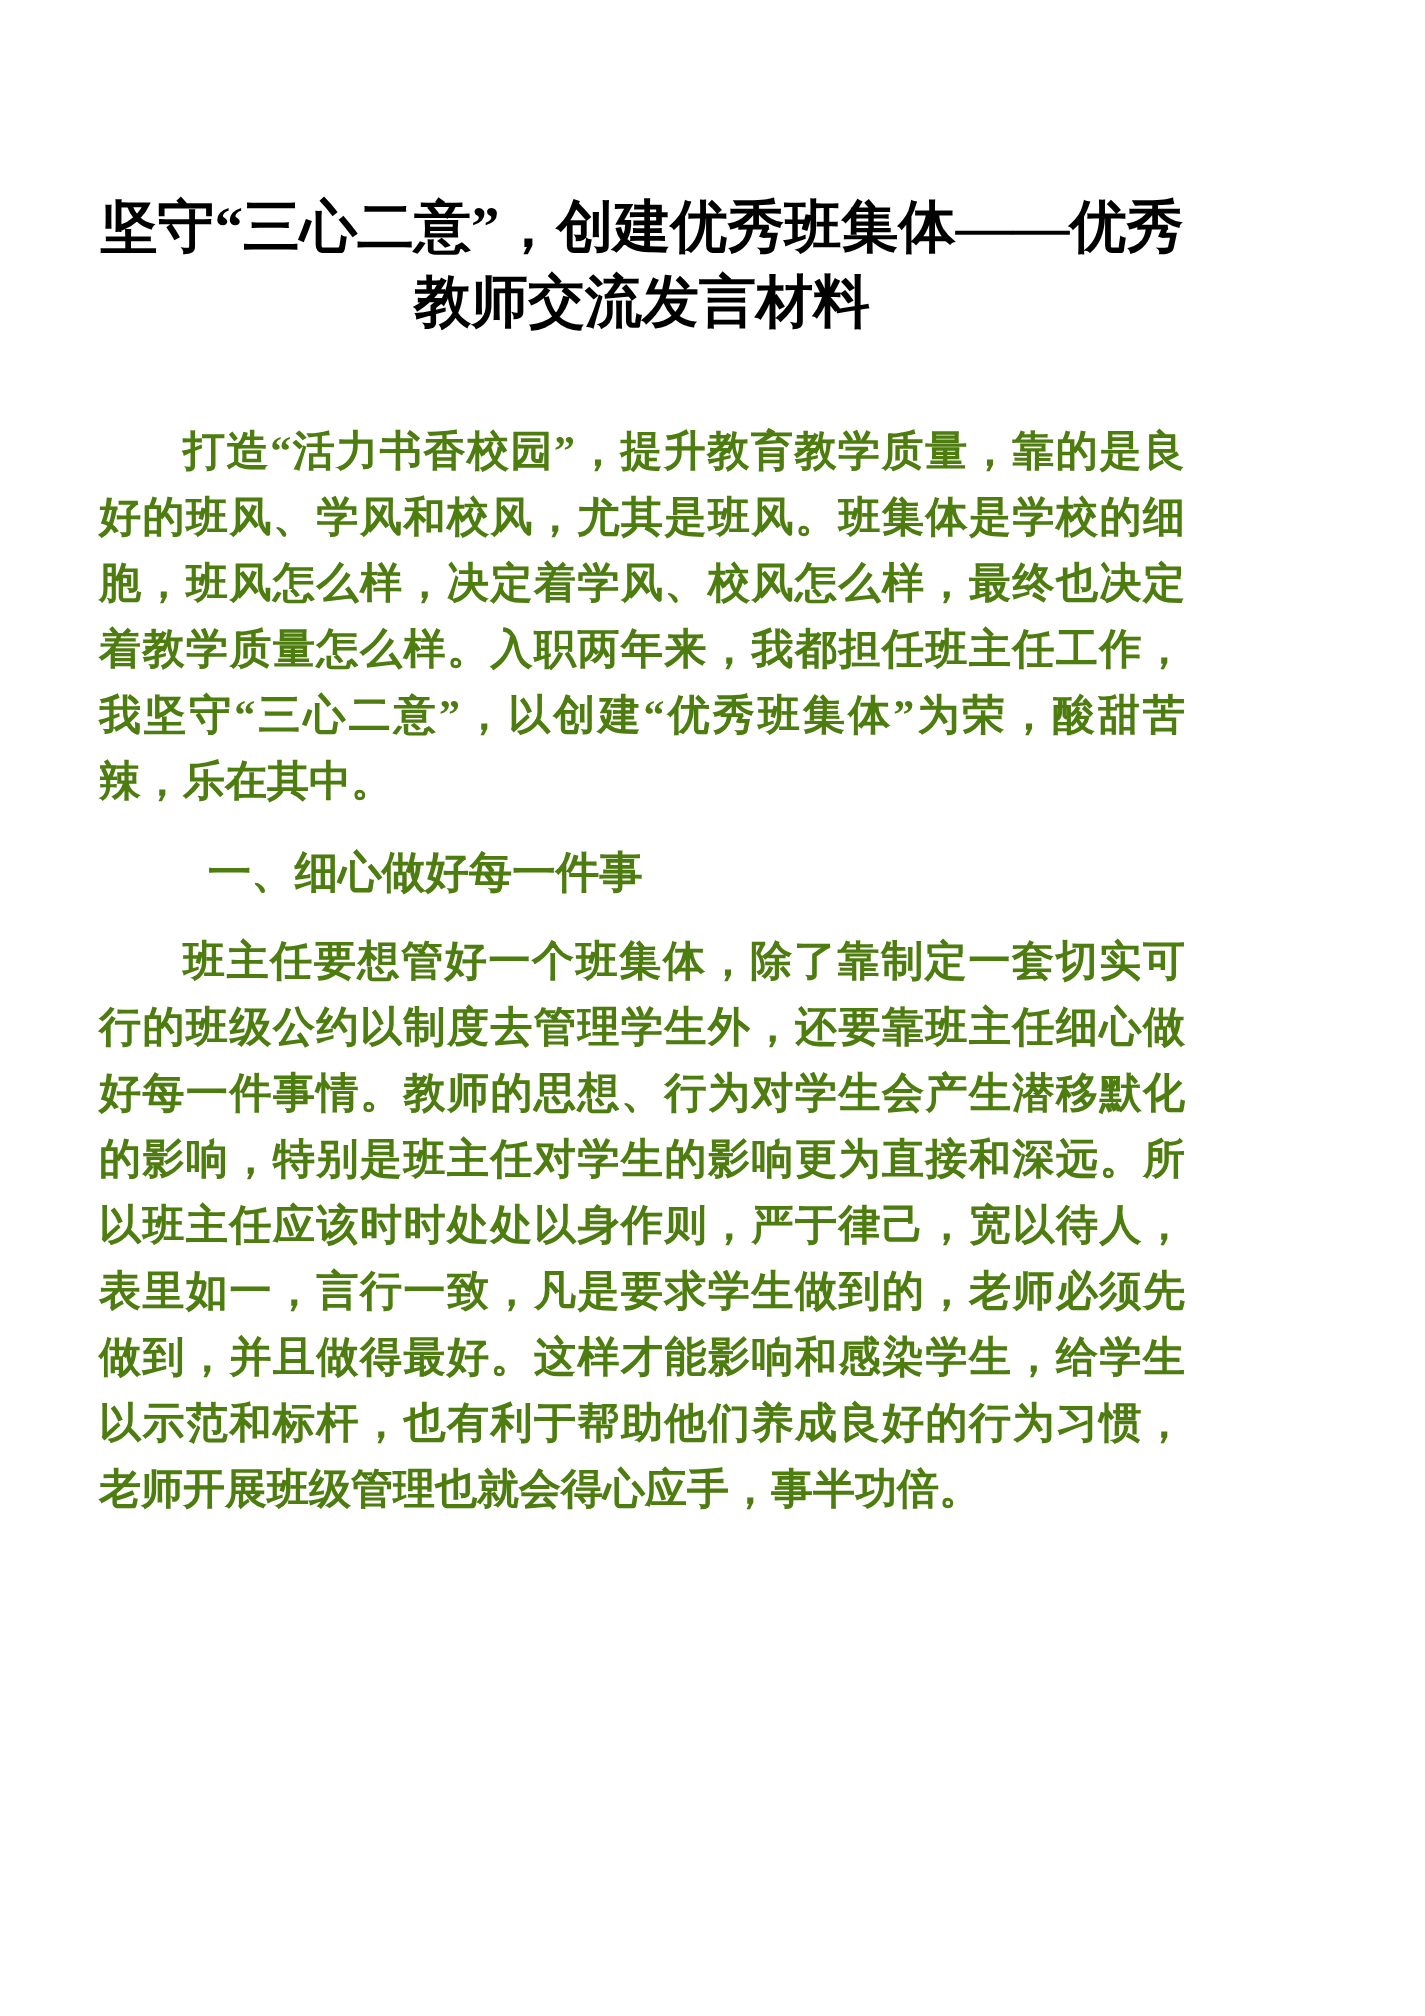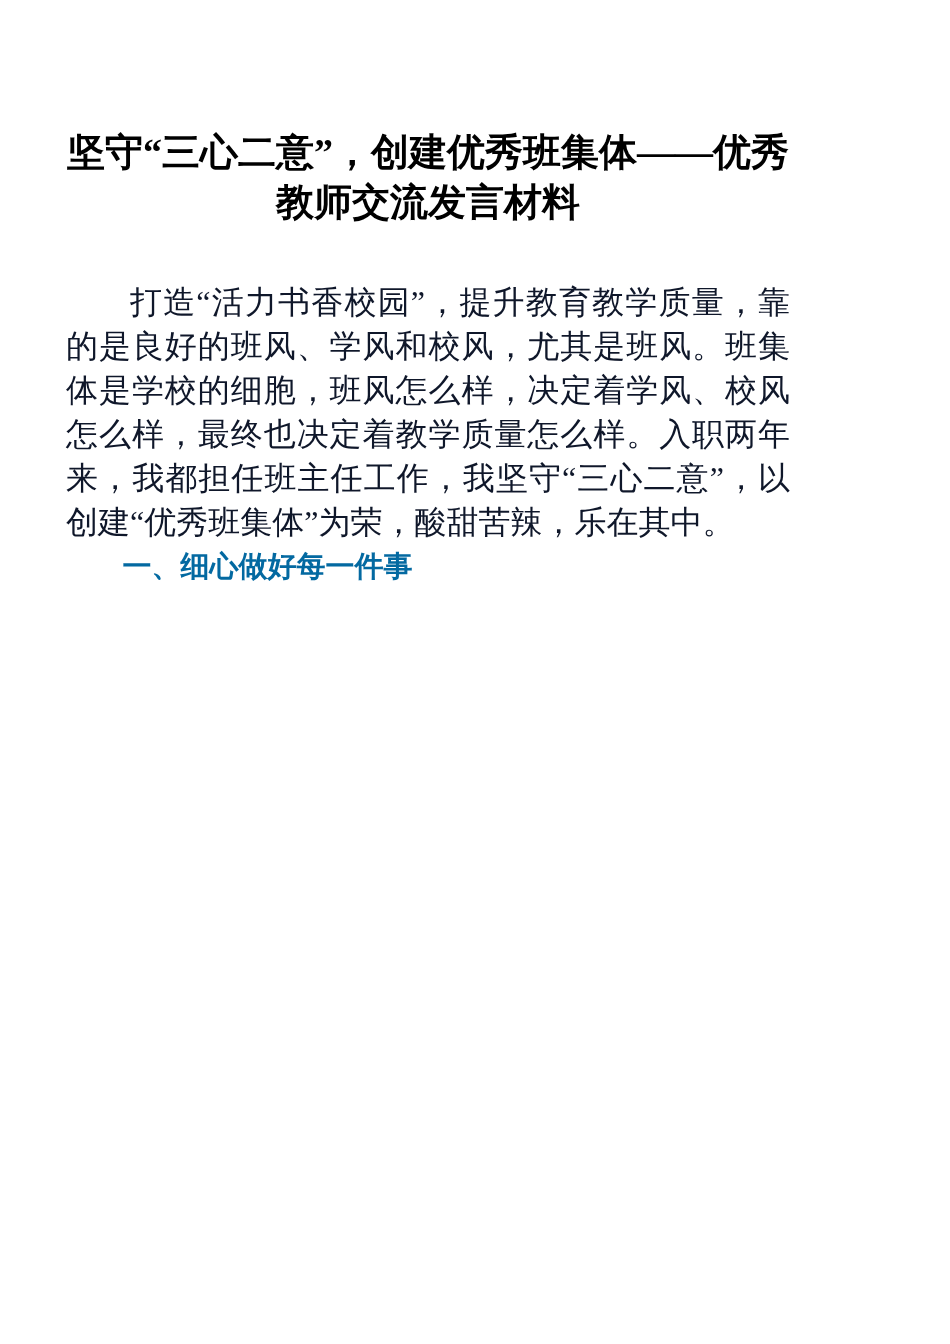--- a/index.html
+++ b/index.html
@@ -26,39 +26,40 @@
     text-align: center;
     color: #000000;
   }
   .doc-body {
     width: 724px;
     margin: 53px auto 0 auto;
   }
   .para {
     margin: 0;
     font-family: "Liberation Serif", "DejaVu Serif", serif;
-    font-size: 32px;
+    font-size: 28px;
     line-height: 44px;
-    font-weight: 400;
-    color: #0f172a;
+    font-weight: 700;
+    color: #4d7c0f;
     text-align: justify;
     text-indent: 2em;
   }
   .section-heading {
-    margin: 0;
+    margin: 16px;
     font-family: "Liberation Sans", "DejaVu Sans", sans-serif;
     font-size: 29px;
     line-height: 44px;
     font-weight: 700;
-    color: #0369a1;
+    color: #4d7c0f;
     text-indent: 1.95em;
   }
 </style>
 </head>
 <body>
 
 <div class="page">
   <h1 class="doc-title">坚守“三心二意”，创建优秀班集体——优秀教师交流发言材料</h1>
   <div class="doc-body" id="doc-body">
       <p class="para">打造“活力书香校园”，提升教育教学质量，靠的是良好的班风、学风和校风，尤其是班风。班集体是学校的细胞，班风怎么样，决定着学风、校风怎么样，最终也决定着教学质量怎么样。入职两年来，我都担任班主任工作，我坚守“三心二意”，以创建“优秀班集体”为荣，酸甜苦辣，乐在其中。</p>
       <h2 class="section-heading">一、细心做好每一件事</h2>
+      <p class="para">班主任要想管好一个班集体，除了靠制定一套切实可行的班级公约以制度去管理学生外，还要靠班主任细心做好每一件事情。教师的思想、行为对学生会产生潜移默化的影响，特别是班主任对学生的影响更为直接和深远。所以班主任应该时时处处以身作则，严于律己，宽以待人，表里如一，言行一致，凡是要求学生做到的，老师必须先做到，并且做得最好。这样才能影响和感染学生，给学生以示范和标杆，也有利于帮助他们养成良好的行为习惯，老师开展班级管理也就会得心应手，事半功倍。</p>
     </div>
 </div>
 
 </body></html>

